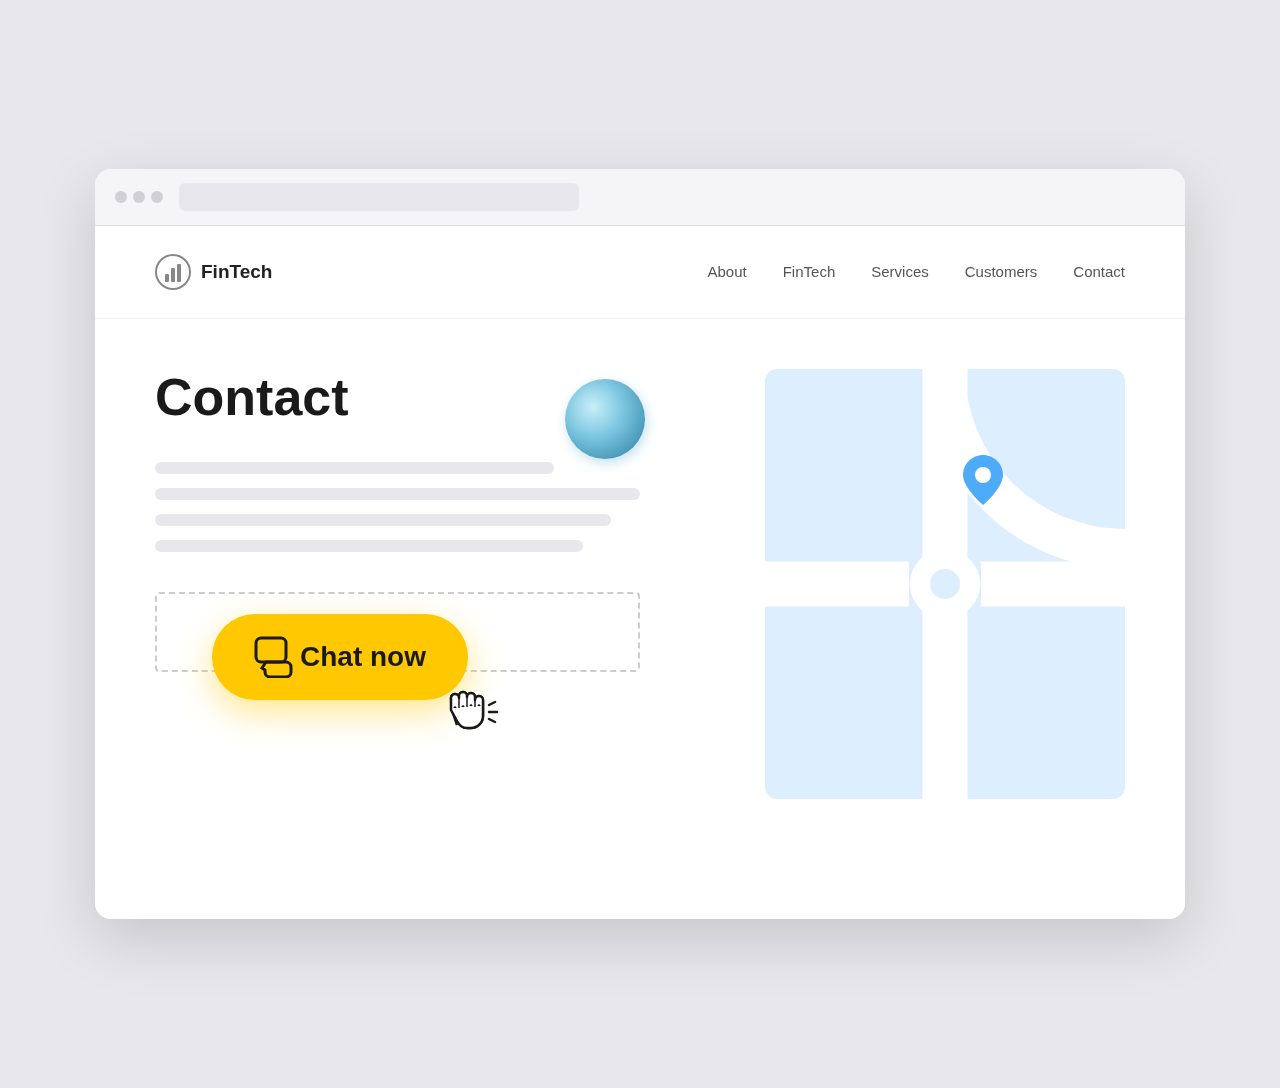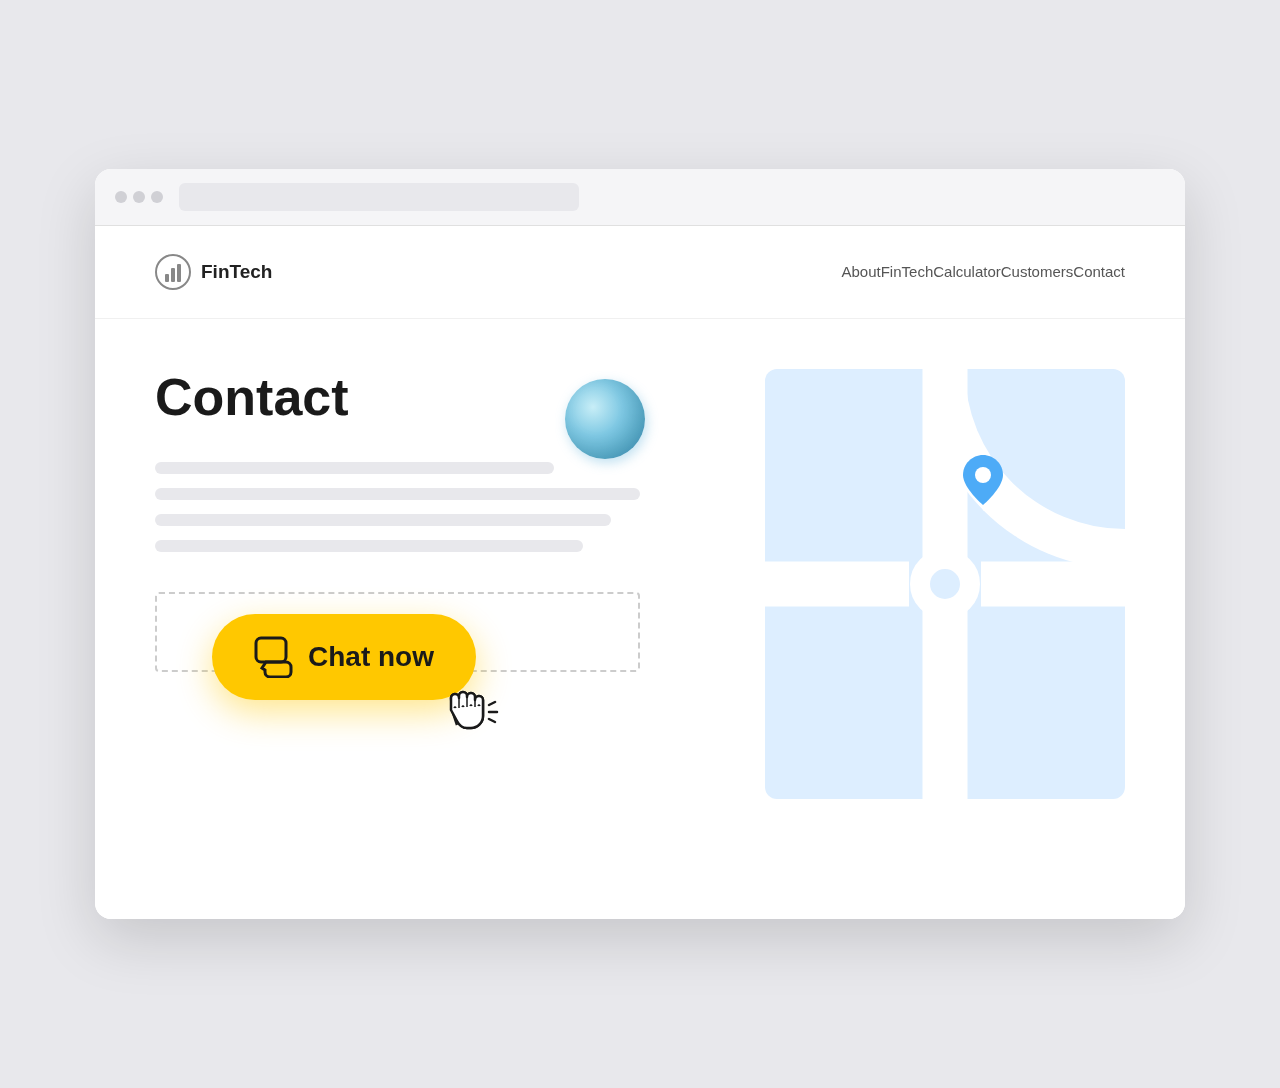--- a/index.html
+++ b/index.html
@@ -76,20 +76,21 @@
     }
 
     .logo-text {
       font-size: 19px;
       font-weight: 700;
       color: #222;
     }
 
     .nav-links {
       display: flex;
+      gap: 36px;
       list-style: none;
     }
 
     .nav-links li a {
       text-decoration: none;
       color: #555;
       font-size: 15px;
     }
 
     
@@ -157,21 +158,21 @@
     .chat-now-btn {
       position: absolute;
       left: 55px;
       bottom: -30px;
       background: #FFC800;
       border: none;
       border-radius: 50px;
       padding: 22px 42px;
       display: flex;
       align-items: center;
-      gap: 12px;
+      gap: 4px;
       cursor: pointer;
       box-shadow: 0 12px 35px rgba(255,200,0,0.45);
       z-index: 10;
     }
 
     .chat-icon {
       width: 42px;
       height: 42px;
     }
 
@@ -298,21 +299,21 @@
           <rect x="10" y="20" width="4" height="8" rx="1" fill="#888"></rect>
           <rect x="16" y="14" width="4" height="14" rx="1" fill="#888"></rect>
           <rect x="22" y="10" width="4" height="18" rx="1" fill="#888"></rect>
         </svg>
         <span class="logo-text">FinTech</span>
       </div>
 
       <ul class="nav-links">
         <li><a href="#">About</a></li>
         <li><a href="#">FinTech</a></li>
-        <li><a href="#">Calculator</a></li>
+        <li><a href="#">Services</a></li>
         <li><a href="#">Customers</a></li>
         <li><a href="#">Contact</a></li>
       </ul>
     </nav>
 
     <div class="main-section">
 
       <div class="left-col">
         <h1 class="page-title">Contact</h1>
 

